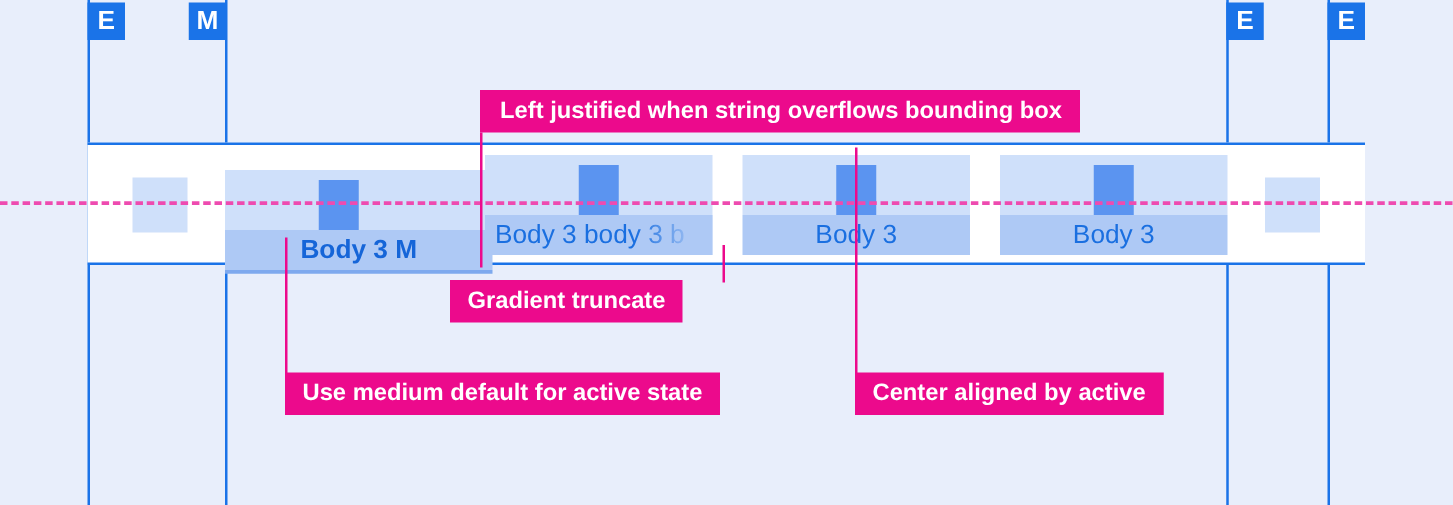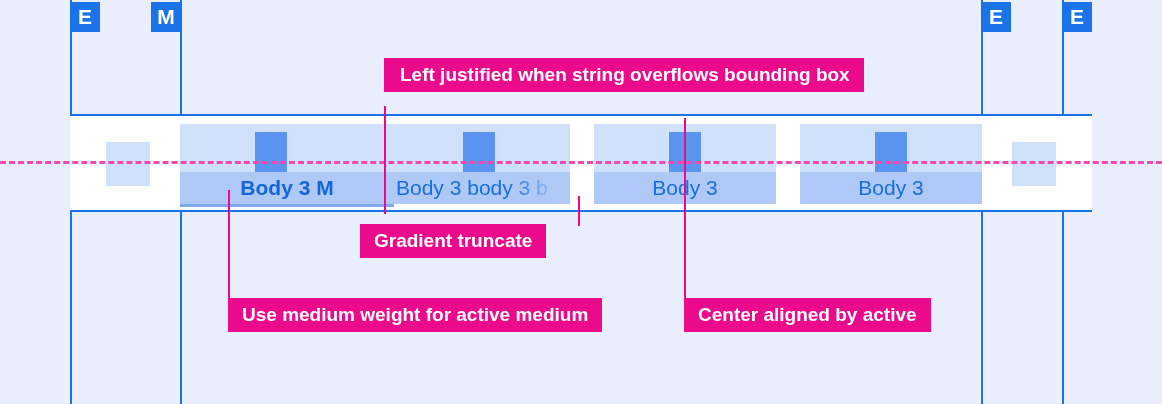--- a/index.html
+++ b/index.html
@@ -178,21 +178,21 @@
   <div class="badge" style="left:70px;  top:2px;">E</div>
   <div class="badge" style="left:151px; top:2px;">M</div>
   <div class="badge" style="left:981px; top:2px;">E</div>
   <div class="badge" style="left:1062px;top:2px;">E</div>
 
   <div class="tabbar">
 
     <div class="edge-spacer" style="left:36px;"></div>
     <div class="edge-spacer" style="left:942px;"></div>
 
-    <div class="tab" style="left:110px; width:214px;">
+    <div class="tab" style="left:110px; width:214px;margin-top:12px;">
       <div class="tab-iconrow">
         <div class="tab-iconbox" style="left:75px;"></div>
       </div>
       <div class="tab-labelrow">
         <div class="tab-label center active">Body 3 M</div>
       </div>
       <div class="active-underline"></div>
     </div>
 
     <div class="tab" style="left:318px; width:182px;">
@@ -225,18 +225,18 @@
 
   </div>
 
   <div class="baseline"></div>
 
   <div class="leader" style="left:384px; top:106px;  height:108px;"></div>
   <div class="leader" style="left:578px; top:196px;  height:30px;"></div>
   <div class="leader" style="left:228px; top:190px;  height:110px;"></div>
   <div class="leader" style="left:684px; top:118px;  height:182px;"></div>
 
-  <div class="callout" style="left:384px; top:58px;padding-left:16px;">Left justified when string overflows bounding box</div>
+  <div class="callout" style="left:384px; top:72px;padding-left:16px;">Left justified when string overflows bounding box</div>
   <div class="callout" style="left:360px; top:224px;">Gradient truncate</div>
-  <div class="callout" style="left:228px; top:298px;">Use medium weight for active medium</div>
+  <div class="callout" style="left:228px; top:298px;">Use medium default for active state</div>
   <div class="callout" style="left:684px; top:298px;">Center aligned by active</div>
 
 </div>
 
 </body></html>

